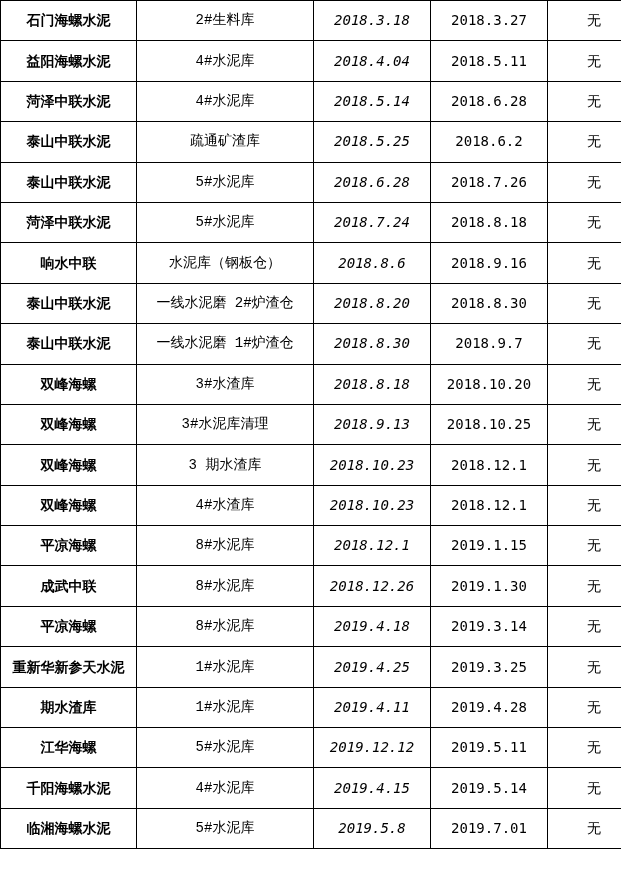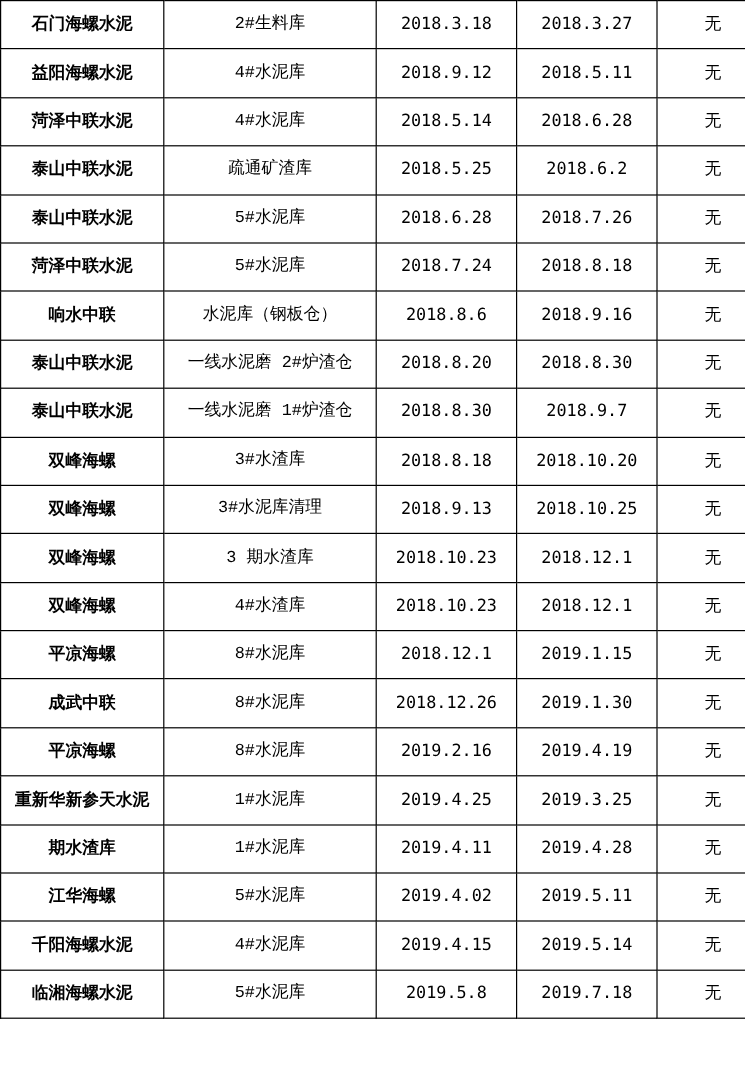--- a/index.html
+++ b/index.html
@@ -29,42 +29,42 @@
     text-align: center;
     vertical-align: middle;
     font-size: 14px;
     line-height: 1.2;
     padding: 0 2px;
     white-space: nowrap;
     overflow: hidden;
   }
   td.c0 { width: 131px; font-family: "DejaVu Serif", serif; font-weight: bold; font-size: 14px; margin-top: 16px; }
   td.c1 { width: 172px; font-family: Liberation Mono, monospace; font-size: 13px; }
-  td.c2 { width: 112px; font-family: "DejaVu Sans Mono", monospace; font-size: 13px; }
+  td.c2 { width: 112px; font-family: "DejaVu Sans Mono", monospace; font-size: 13px; font-style: italic; }
   td.c3 { width: 112px; font-family: "DejaVu Sans Mono", monospace; font-size: 13px; }
   td.c4 { width: 88px;  font-family: "DejaVu Sans Mono", monospace; font-size: 13px; }
   tr.row { height: 40.4px; }
 </style>
 </head>
 <body>
 
 <div id="sheet">
   <table class="grid">
     <tbody>
         <tr class="row">
           <td class="c0">石门海螺水泥</td>
           <td class="c1">2#生料库</td>
           <td class="c2">2018.3.18</td>
           <td class="c3">2018.3.27</td>
           <td class="c4">无</td>
         </tr>
         <tr class="row">
           <td class="c0">益阳海螺水泥</td>
           <td class="c1">4#水泥库</td>
-          <td class="c2">2018.9.12</td>
+          <td class="c2">2018.4.04</td>
           <td class="c3">2018.5.11</td>
           <td class="c4">无</td>
         </tr>
         <tr class="row">
           <td class="c0">菏泽中联水泥</td>
           <td class="c1">4#水泥库</td>
           <td class="c2">2018.5.14</td>
           <td class="c3">2018.6.28</td>
           <td class="c4">无</td>
         </tr>
@@ -148,54 +148,54 @@
         <tr class="row">
           <td class="c0">成武中联</td>
           <td class="c1">8#水泥库</td>
           <td class="c2">2018.12.26</td>
           <td class="c3">2019.1.30</td>
           <td class="c4">无</td>
         </tr>
         <tr class="row">
           <td class="c0">平凉海螺</td>
           <td class="c1">8#水泥库</td>
-          <td class="c2">2019.2.16</td>
-          <td class="c3">2019.4.19</td>
+          <td class="c2">2019.4.18</td>
+          <td class="c3">2019.3.14</td>
           <td class="c4">无</td>
         </tr>
         <tr class="row">
           <td class="c0">重新华新参天水泥</td>
           <td class="c1">1#水泥库</td>
           <td class="c2">2019.4.25</td>
           <td class="c3">2019.3.25</td>
           <td class="c4">无</td>
         </tr>
         <tr class="row">
           <td class="c0">期水渣库</td>
           <td class="c1">1#水泥库</td>
           <td class="c2">2019.4.11</td>
           <td class="c3">2019.4.28</td>
           <td class="c4">无</td>
         </tr>
         <tr class="row">
           <td class="c0">江华海螺</td>
           <td class="c1">5#水泥库</td>
-          <td class="c2">2019.4.02</td>
+          <td class="c2">2019.12.12</td>
           <td class="c3">2019.5.11</td>
           <td class="c4">无</td>
         </tr>
         <tr class="row">
           <td class="c0">千阳海螺水泥</td>
           <td class="c1">4#水泥库</td>
           <td class="c2">2019.4.15</td>
           <td class="c3">2019.5.14</td>
           <td class="c4">无</td>
         </tr>
         <tr class="row">
           <td class="c0">临湘海螺水泥</td>
           <td class="c1">5#水泥库</td>
           <td class="c2">2019.5.8</td>
-          <td class="c3">2019.7.18</td>
+          <td class="c3">2019.7.01</td>
           <td class="c4">无</td>
         </tr>
       </tbody>
   </table>
 </div>
 
 </body></html>

